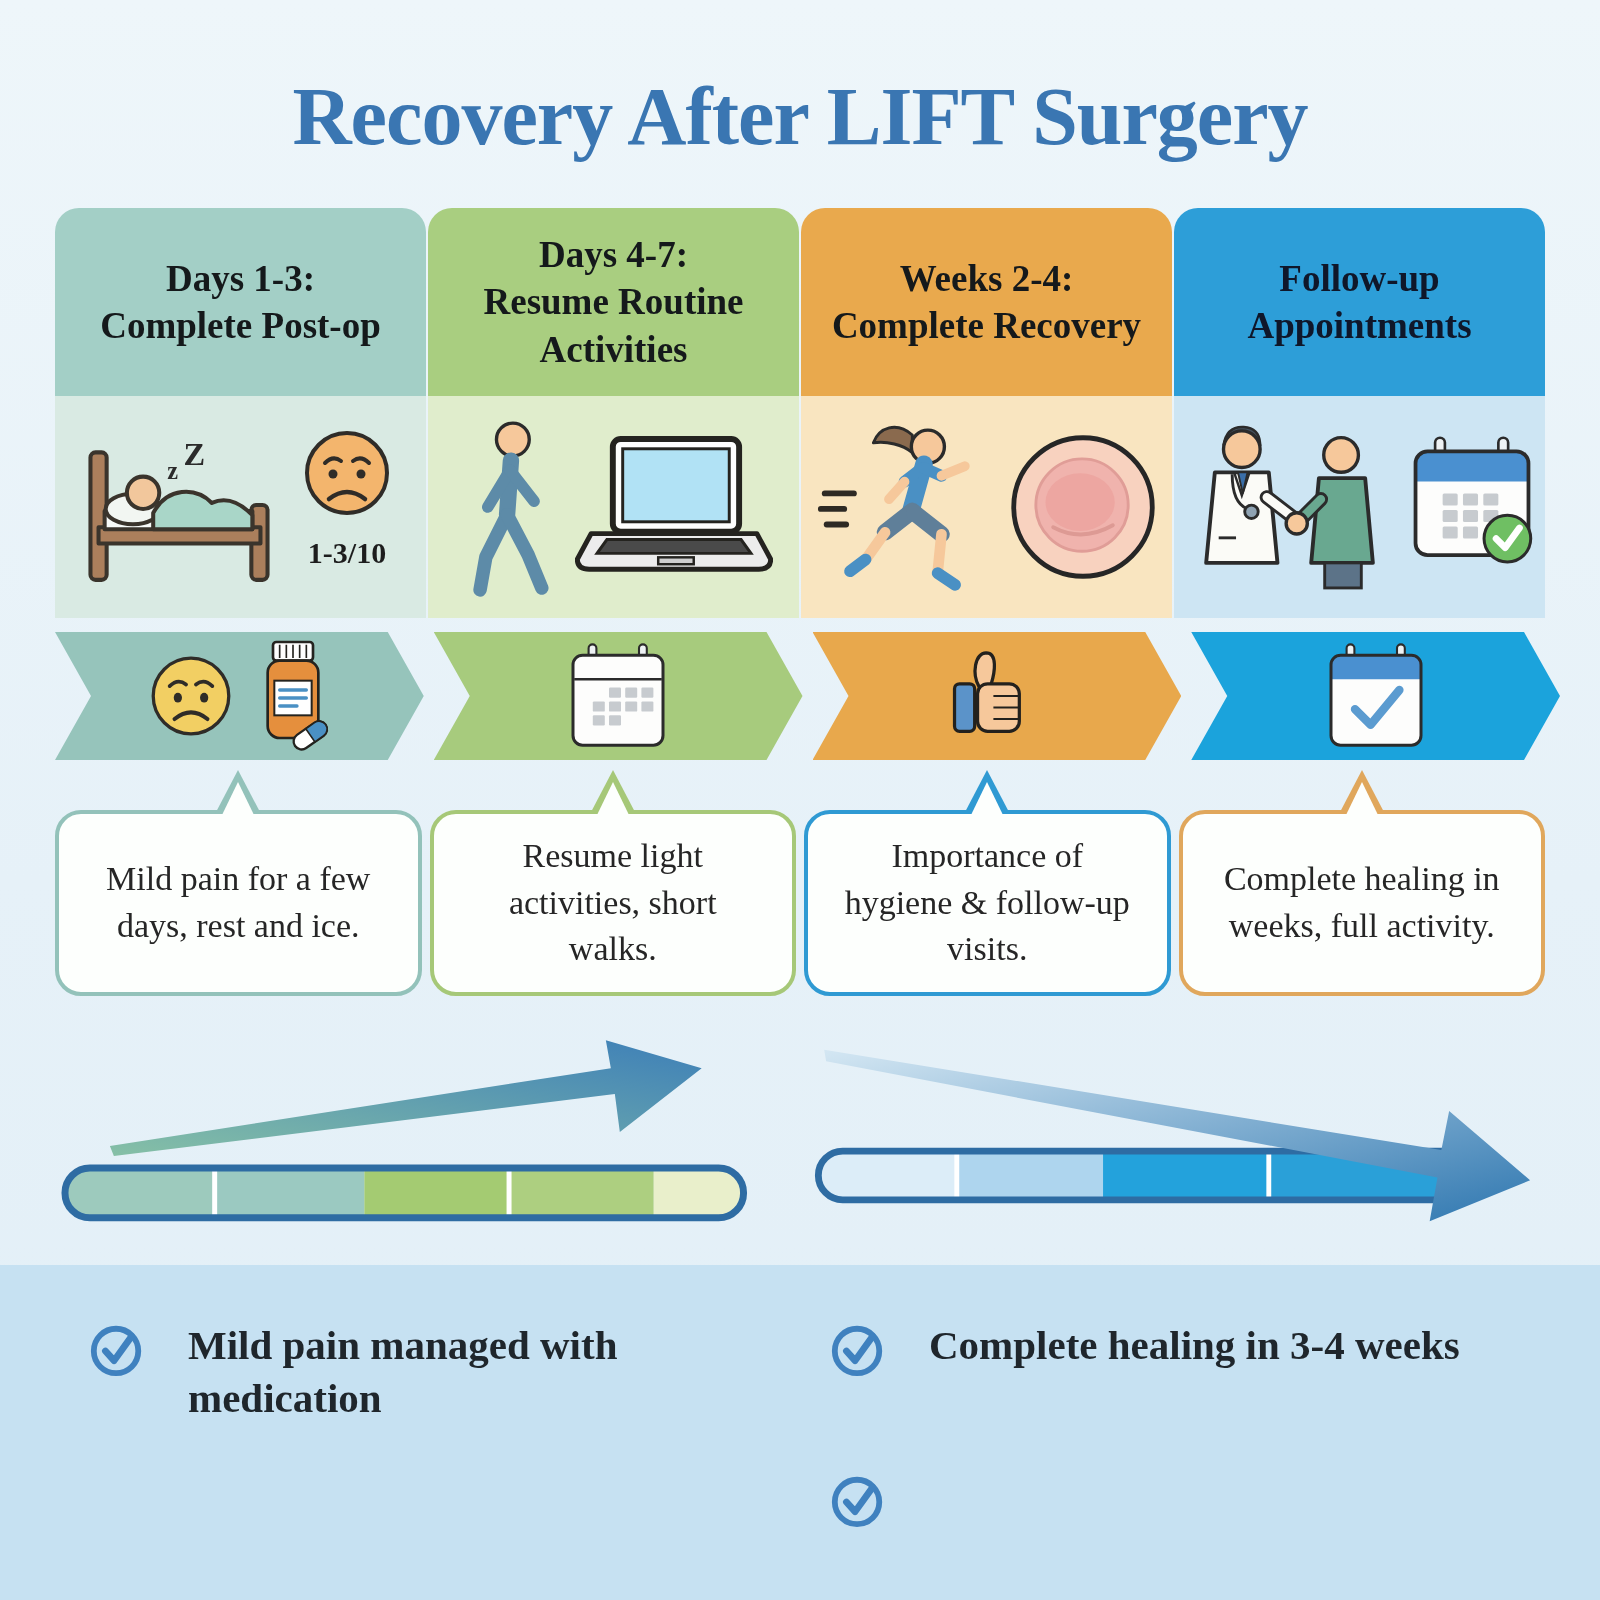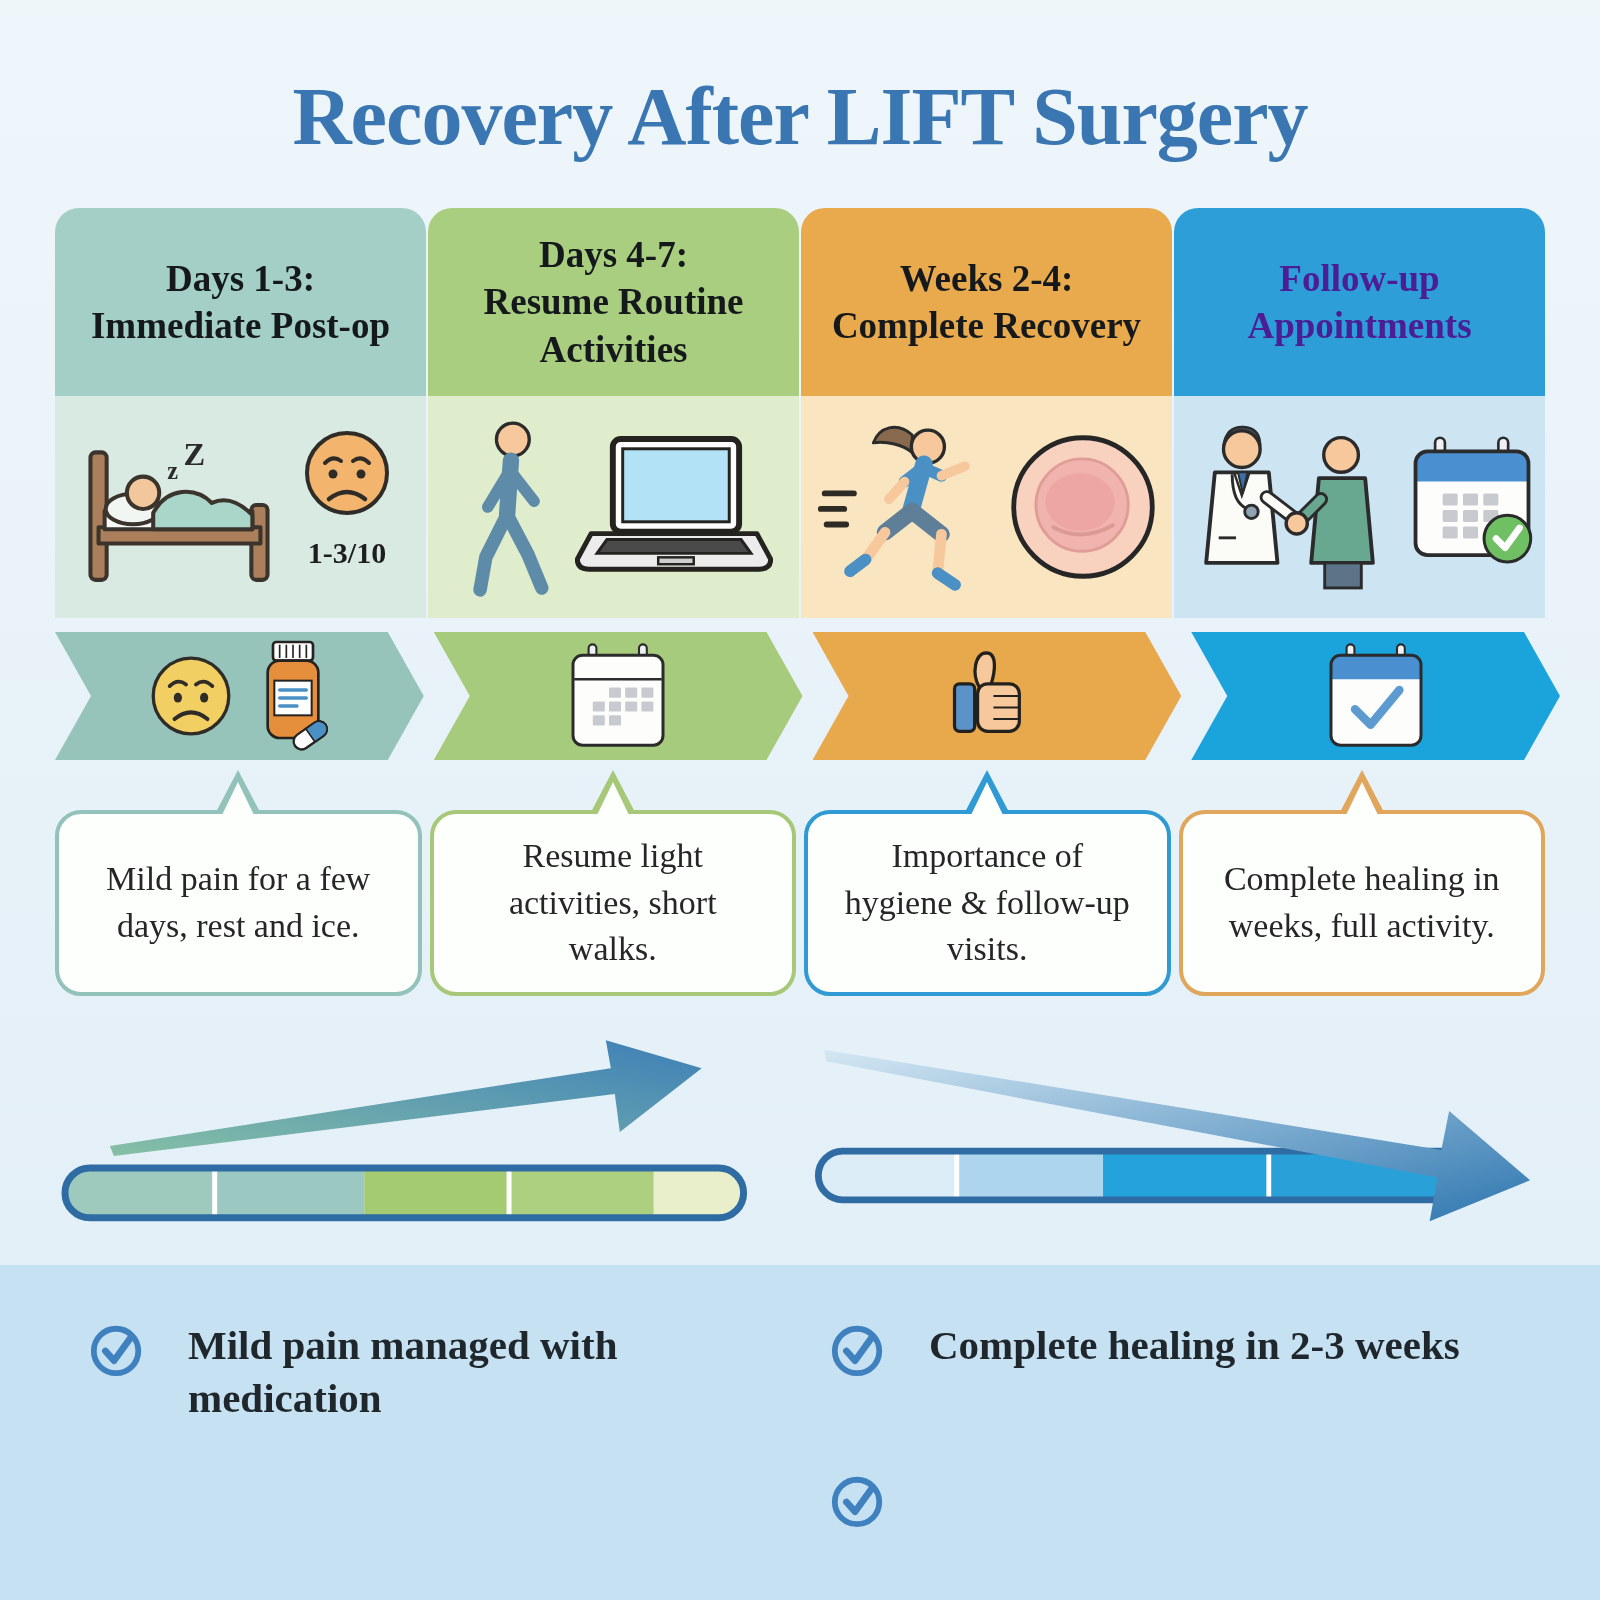--- a/index.html
+++ b/index.html
@@ -10,21 +10,21 @@
     color:#3a76b2;letter-spacing:-1px;}
   
   .stages{display:flex;gap:2px;margin:44px 55px 0;}
   .stage{flex:1;display:flex;flex-direction:column;}
   .stage-header{height:188px;border-radius:24px 24px 0 0;display:flex;flex-direction:column;
     justify-content:center;align-items:center;text-align:center;font-weight:bold;
     font-size:37px;line-height:1.28;color:#15191b;padding:0 28px;box-sizing:border-box;}
   .s1 .stage-header{background:#a3cfc6}
   .s2 .stage-header{background:#a9ce80}
   .s3 .stage-header{background:#e9a94d}
-  .s4 .stage-header{background:#2d9ed8;color:#4c1d95;}
+  .s4 .stage-header{background:#2d9ed8;color:#0f172a;}
   .stage-panel{height:222px;display:flex;align-items:center;justify-content:center;gap:12px;}
   .s1 .stage-panel{background:#d9eae3}
   .s2 .stage-panel{background:#e0edcc}
   .s3 .stage-panel{background:#f9e5c0}
   .s4 .stage-panel{background:#cde5f3}
   
   .chevrons{display:flex;gap:10px;margin:14px 0 0 55px;width:1505px;}
   .chev{flex:1;height:128px;display:flex;align-items:center;justify-content:center;gap:16px;
     clip-path:polygon(0 0, calc(100% - 36px) 0, 100% 50%, calc(100% - 36px) 100%, 0 100%, 36px 50%);}
   .c1{background:#96c4bb}.c2{background:#a7cb7d}.c3{background:#e8a84c}.c4{background:#1ba3dc}
@@ -56,21 +56,21 @@
 
 <div class="page">
 
   <div class="title">Recovery After LIFT Surgery</div>
 
   <div class="stages">
 
     <div class="stage s1">
       <div class="stage-header">
         <div>Days 1-3:</div>
-        <div>Immediate Post-op</div>
+        <div>Complete Post-op</div>
       </div>
       <div class="stage-panel">
         <svg width="200" height="170" viewBox="0 0 195 168">
           <g stroke="#3a342c" stroke-width="4" stroke-linejoin="round">
             <rect x="10" y="30" width="16" height="126" rx="5" fill="#ab7f5c"></rect>
             <rect x="169" y="82" width="16" height="74" rx="5" fill="#ab7f5c"></rect>
             <rect x="18" y="104" width="160" height="16" fill="#ab7f5c"></rect>
             <rect x="24" y="88" width="146" height="18" fill="#f7faf8"></rect>
             <ellipse cx="52" cy="86" rx="27" ry="15" fill="#f2f6f2"></ellipse>
             <circle cx="62" cy="70" r="16" fill="#f2c79c"></circle>
@@ -343,21 +343,21 @@
         <circle cx="29" cy="31" r="23" fill="none" stroke="#3f81bf" stroke-width="6"></circle>
         <path d="M18,31 L27,41 L45,16" fill="none" stroke="#3f81bf" stroke-width="7" stroke-linecap="round" stroke-linejoin="round"></path>
       </svg>
       <span class="ftext">Mild pain managed with medication</span>
     </div>
     <div class="fitem fi3">
       <svg width="58" height="58" viewBox="0 0 60 60">
         <circle cx="29" cy="31" r="23" fill="none" stroke="#3f81bf" stroke-width="6"></circle>
         <path d="M18,31 L27,41 L45,16" fill="none" stroke="#3f81bf" stroke-width="7" stroke-linecap="round" stroke-linejoin="round"></path>
       </svg>
-      <span class="ftext">Complete healing in 2-3 weeks</span>
+      <span class="ftext">Complete healing in 3-4 weeks</span>
     </div>
     <div class="fitem fi4">
       <svg width="58" height="58" viewBox="0 0 60 60">
         <circle cx="29" cy="31" r="23" fill="none" stroke="#3f81bf" stroke-width="6"></circle>
         <path d="M18,31 L27,41 L45,16" fill="none" stroke="#3f81bf" stroke-width="7" stroke-linecap="round" stroke-linejoin="round"></path>
       </svg>
     </div>
   </div>
 
 </div>

